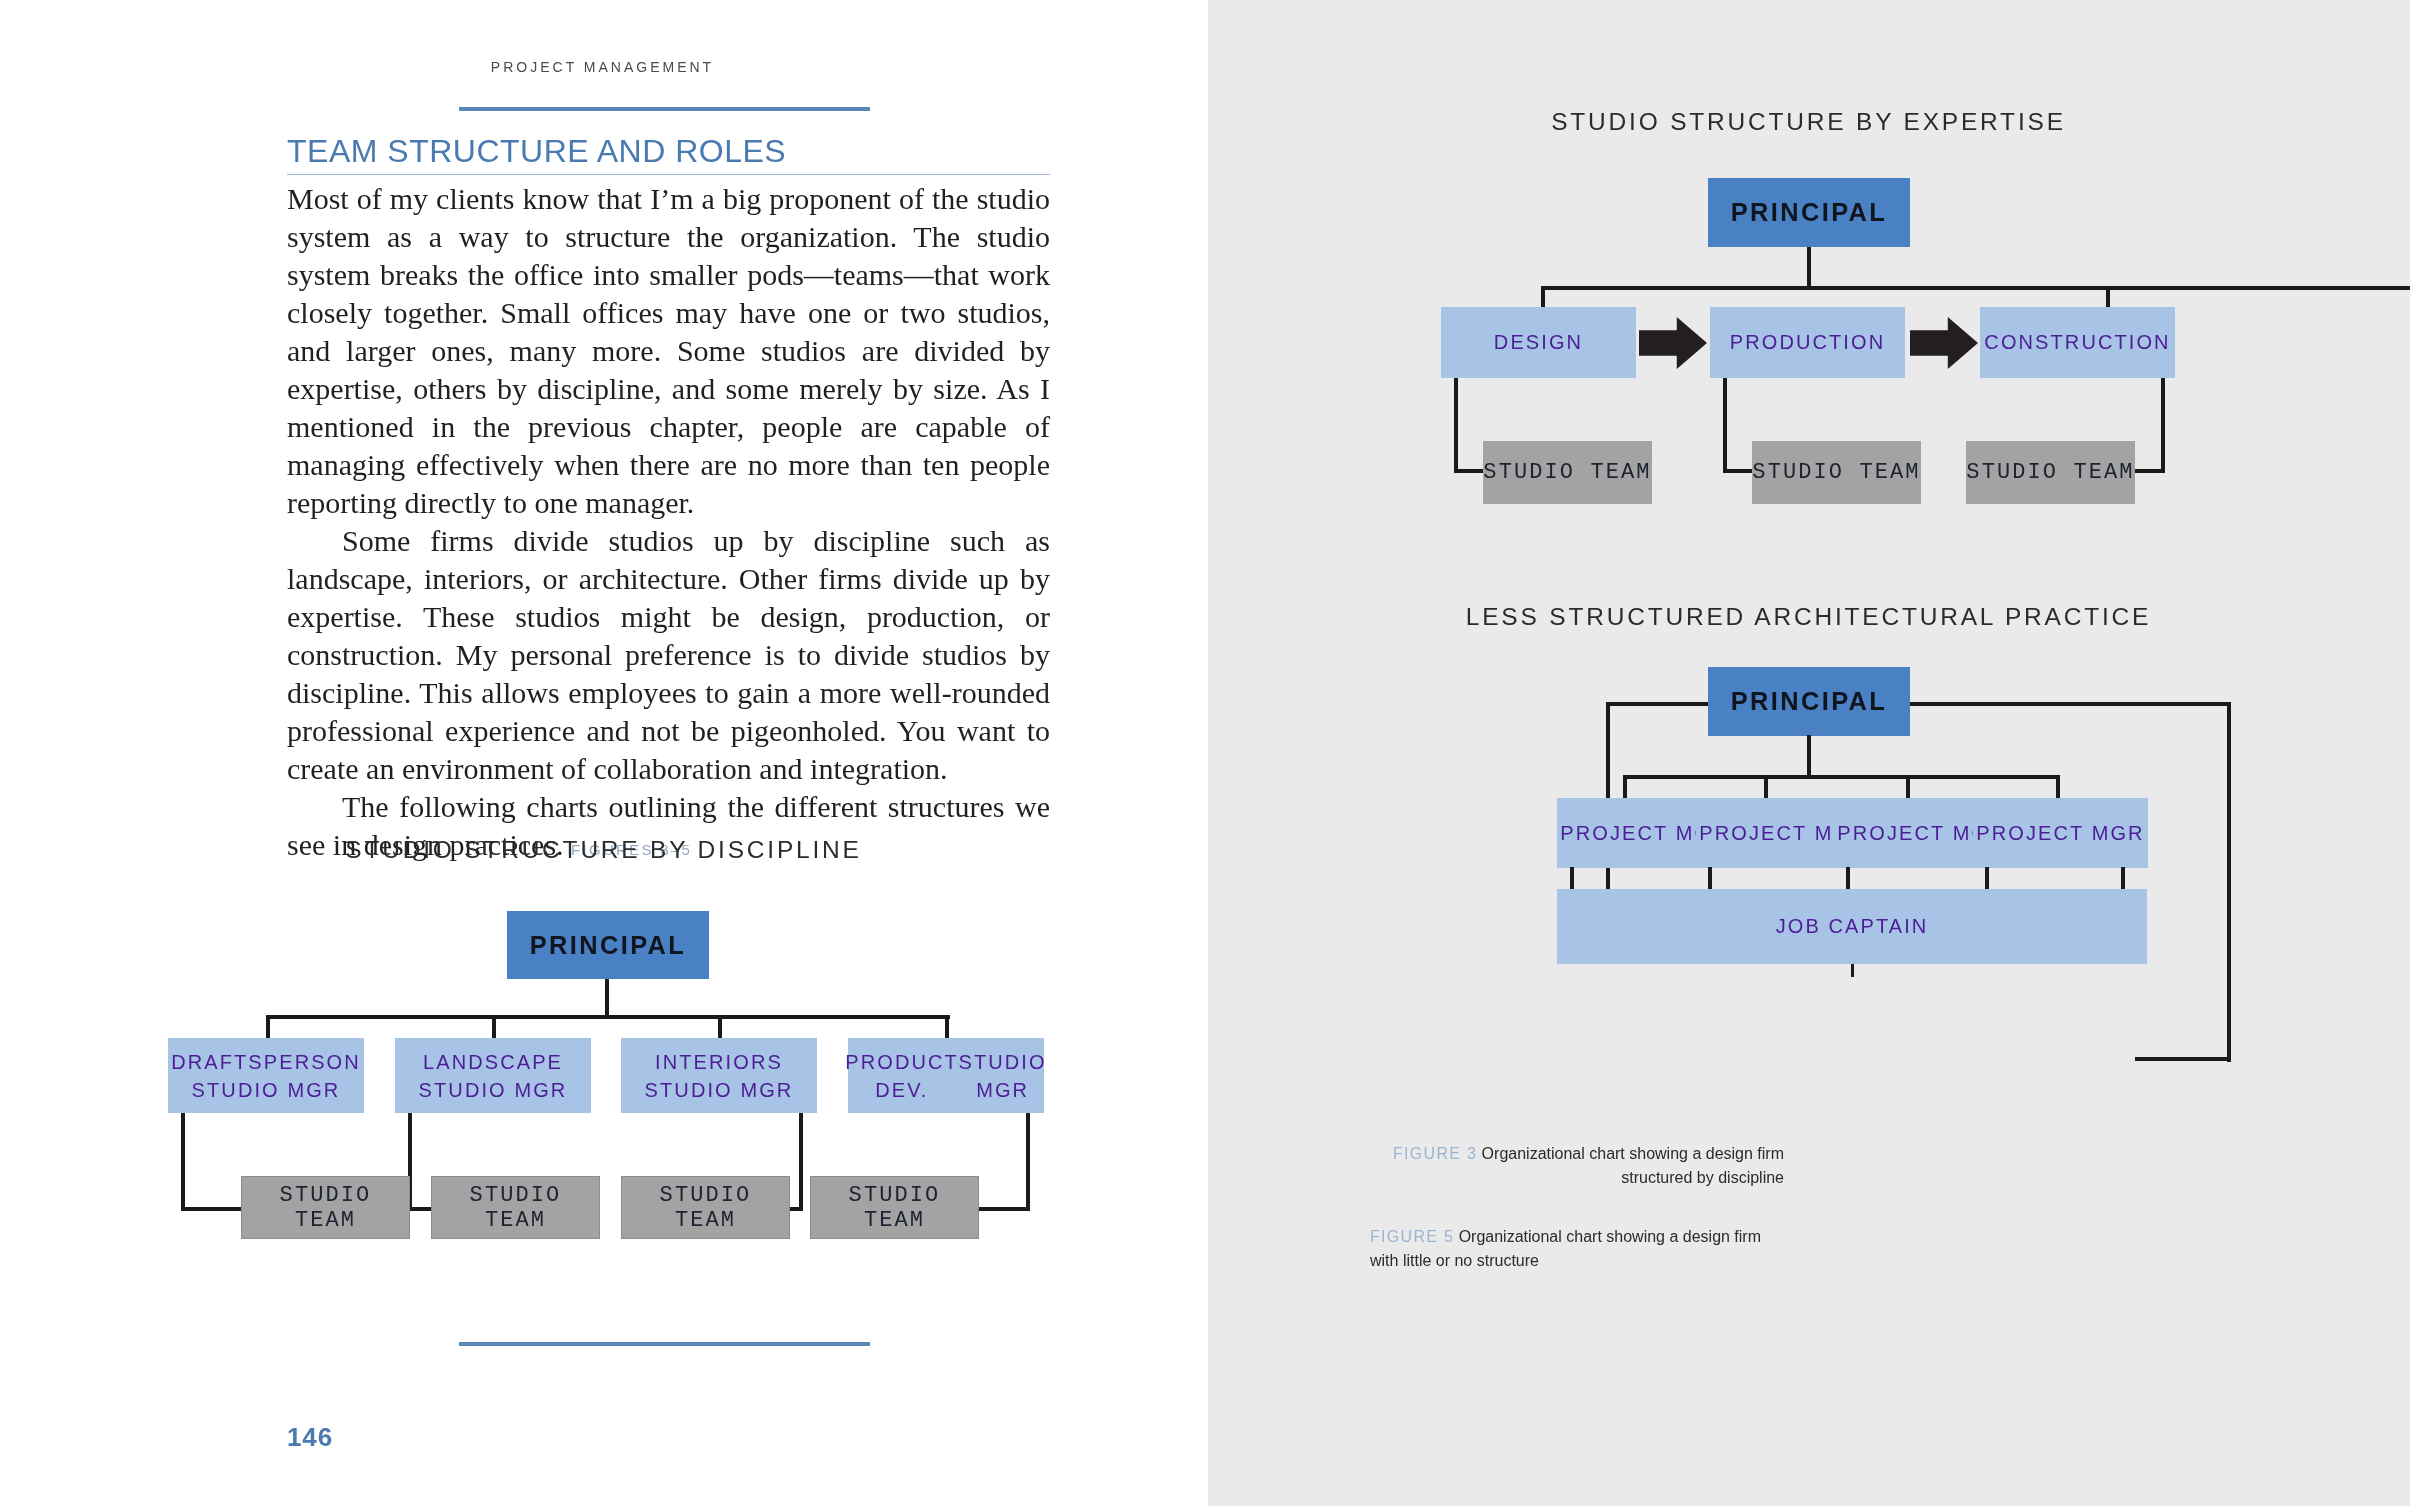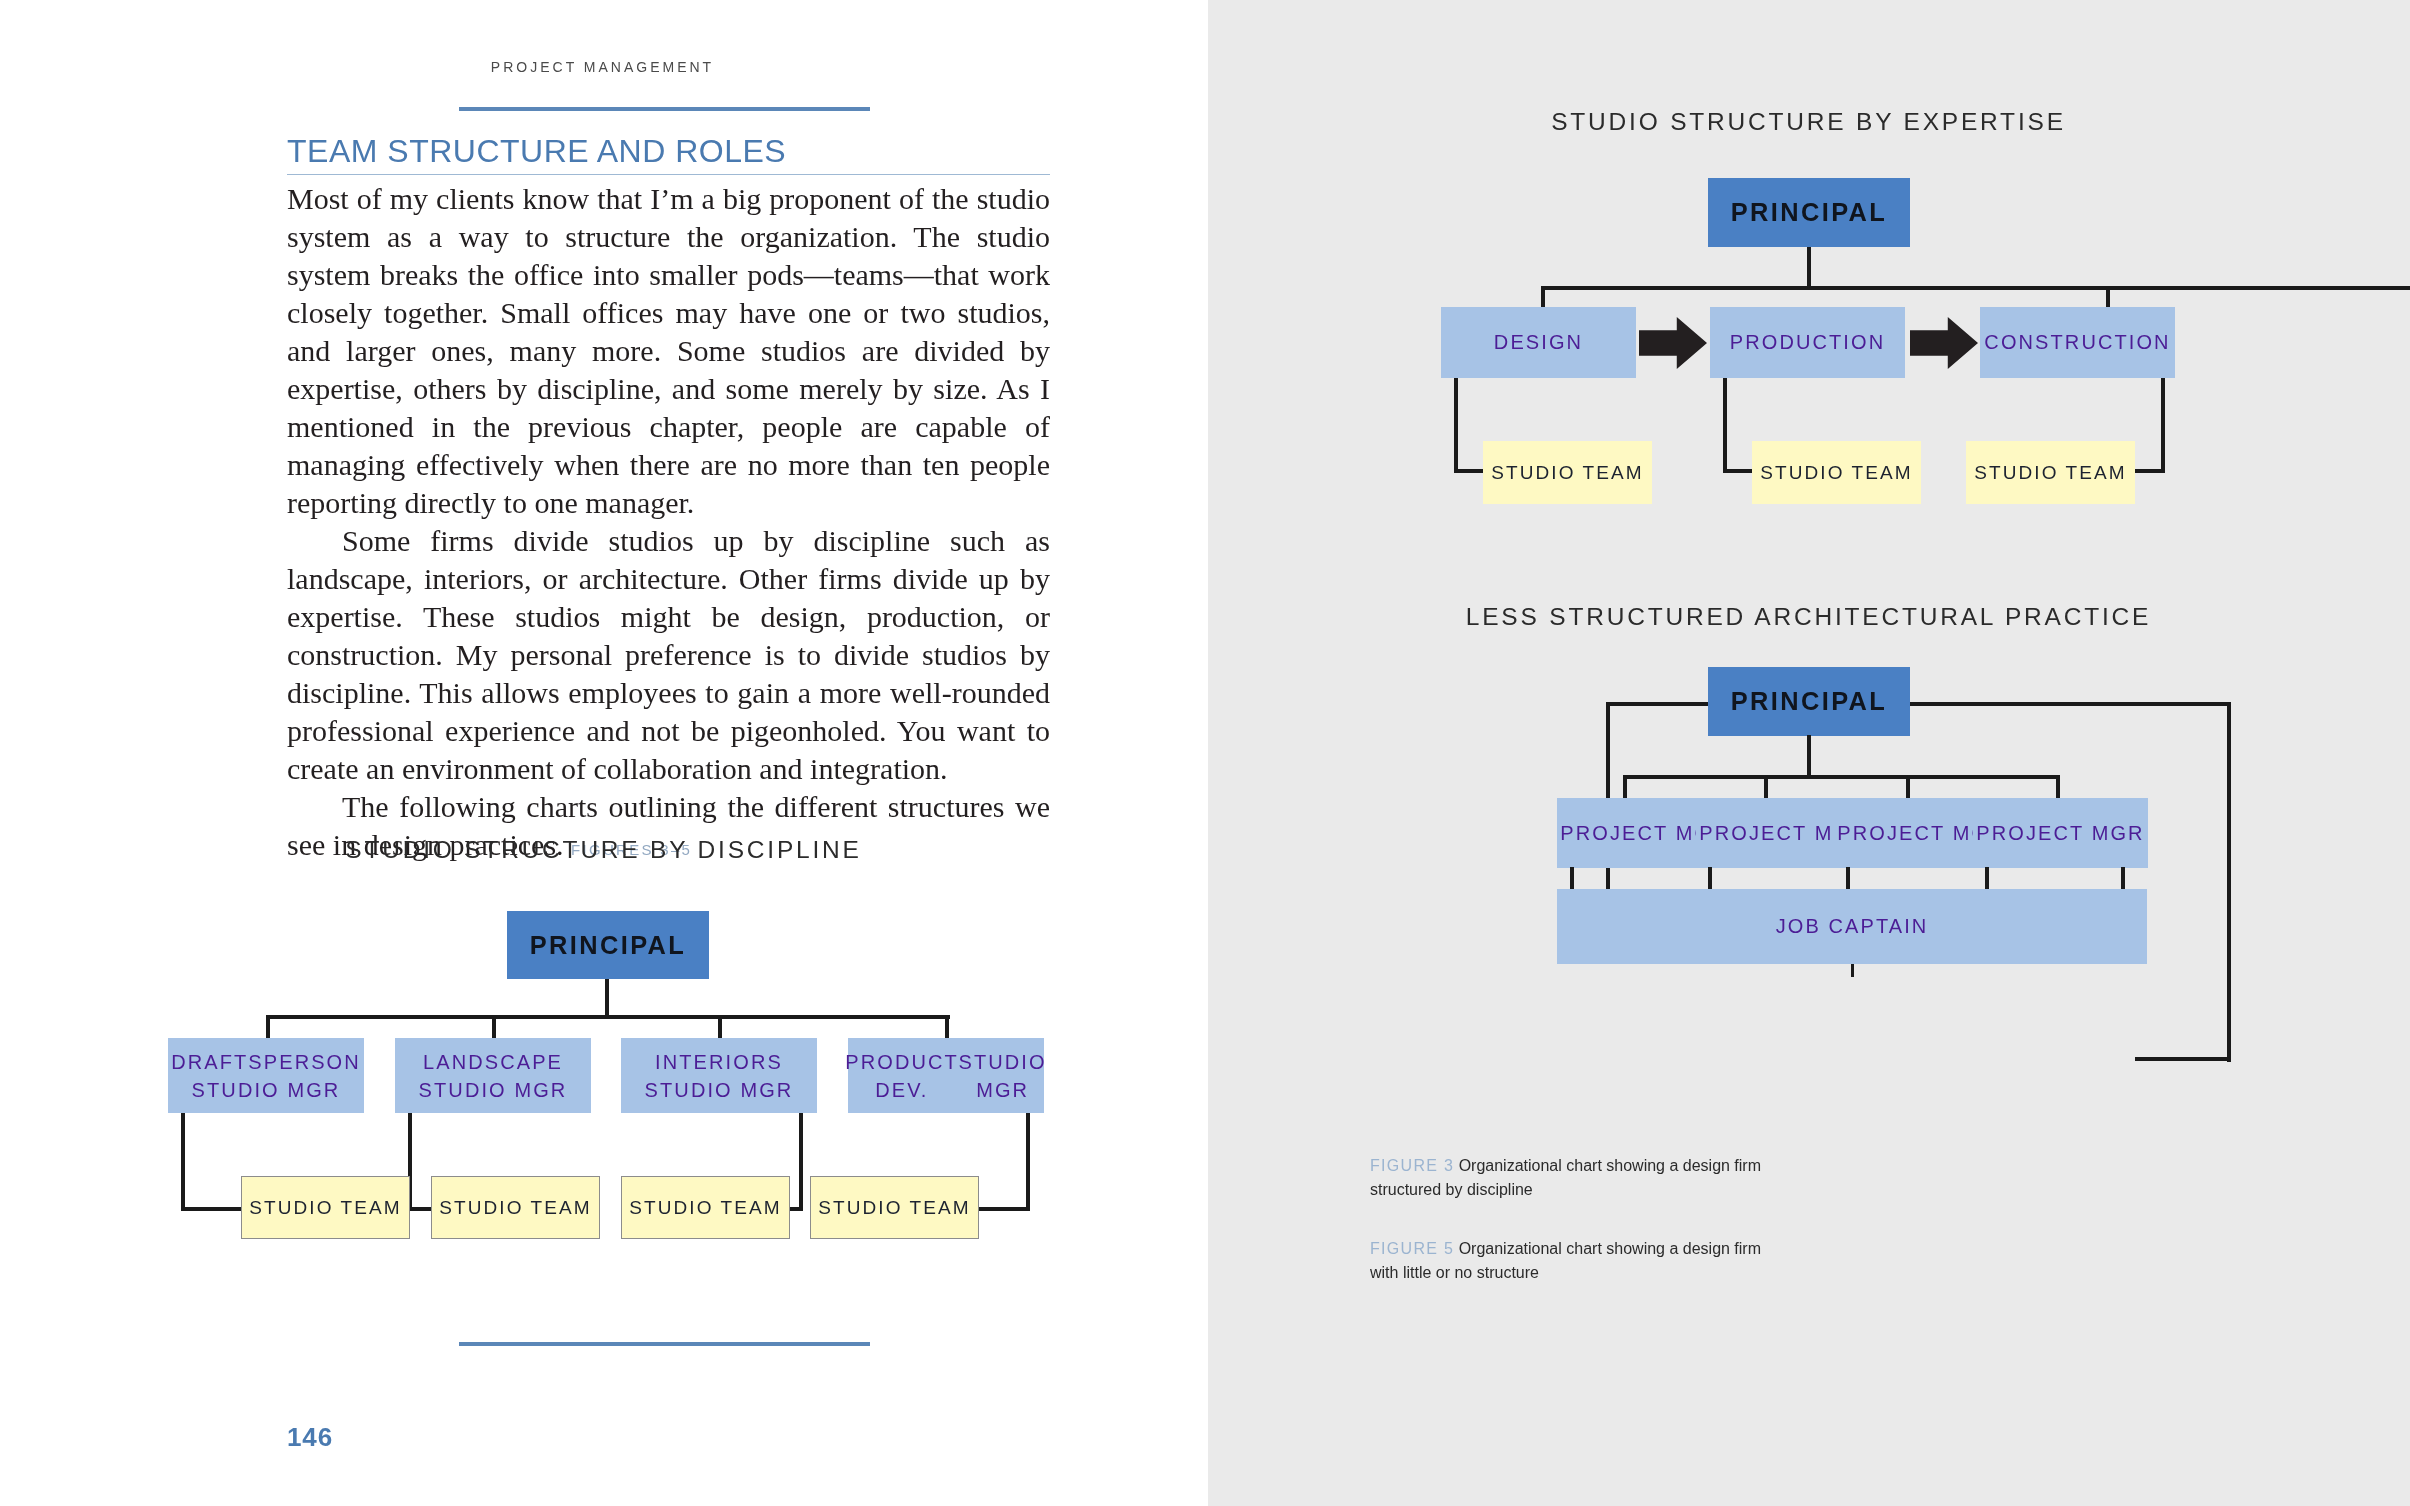--- a/index.html
+++ b/index.html
@@ -58,21 +58,21 @@
     font-family:"Liberation Sans",sans-serif;white-space:nowrap;
   }
   .box{
     position:absolute;display:flex;align-items:center;justify-content:center;
     text-align:center;box-sizing:border-box;
     font-family:"Liberation Sans",sans-serif;
     letter-spacing:2.1px;color:#4c1d95;
   }
   .box.principal{background:#4a80c4;font-weight:700;font-size:25.4px;letter-spacing:2.4px;color:#10151e;}
   .box.lightblue{background:#a7c3e6;font-size:20px;}
-  .box.whitebox{background:#fef9c3;font-size:19px;color:#1d2330;}
+  .box.whitebox{background:#a3a3a3;font-size:22px;color:#1d2330;font-family:Liberation Mono, monospace;}
   .box.whitebox.bordered{border:1.4px solid #8c8c8c;}
   .ln{position:absolute;background:#1a1a1a;}
   .arrow{position:absolute;}
 </style>
 </head>
 <body>
 
 <div class="spread">
 
   <div class="page-left">
@@ -214,21 +214,21 @@
       <div class="ln" style="left:777px;top:867px;width:3.8px;height:21.7px;"></div>
       <div class="ln" style="left:913px;top:867px;width:3.8px;height:21.7px;"></div>
 
       <div class="box lightblue" style="left:349px;top:889px;width:590px;height:75px;">JOB CAPTAIN</div>
 
       <div class="ln" style="left:643px;top:964px;width:2.8px;height:13px;"></div>
 
     </div>
 
     <div style="position:absolute;left:162px;top:1142px;width:414px;">
-      <p style="margin:12px 0 36px 0;font-size:16px;line-height:23.5px;color:#2b2b2b;">
+      <p style="margin:0 0 36px 0;font-size:16px;line-height:23.5px;color:#2b2b2b;text-align:right;">
         <span style="color:#9bb4d0;letter-spacing:1.3px;">FIGURE 3</span><span> Organizational chart showing a design firm structured by discipline</span>
       </p>
       <p style="margin:0;font-size:16px;line-height:23.5px;color:#2b2b2b;">
         <span style="color:#9bb4d0;letter-spacing:1.3px;">FIGURE 5</span><span> Organizational chart showing a design firm with little or no structure</span>
       </p>
     </div>
 
   </div>
 </div>
 

